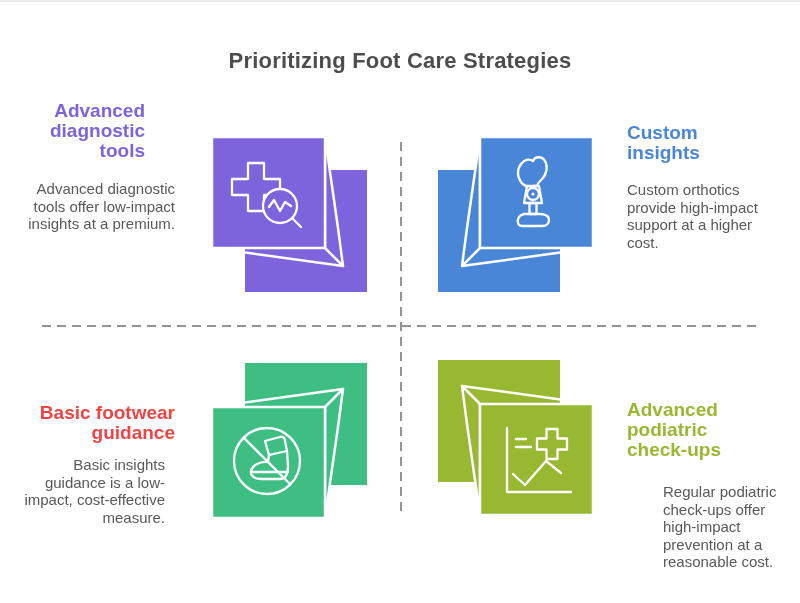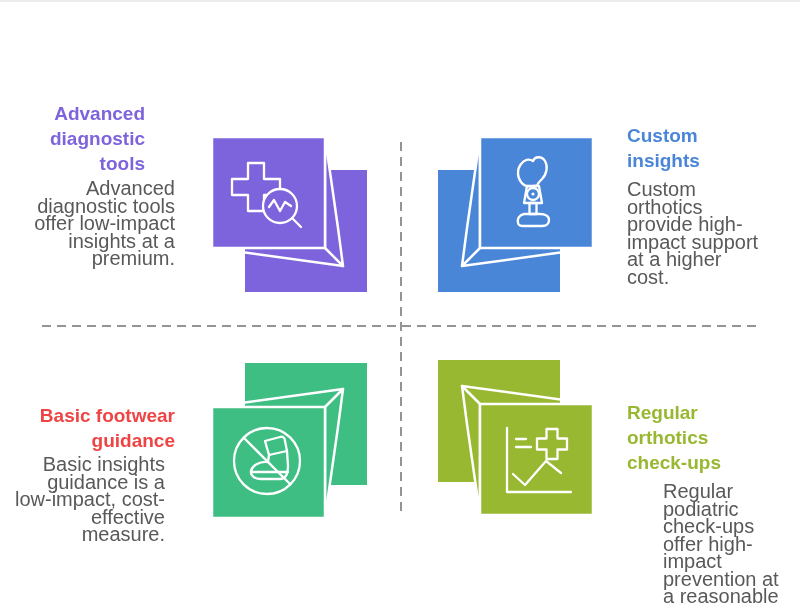--- a/index.html
+++ b/index.html
@@ -13,22 +13,22 @@
     font-size:22px;font-weight:700;color:#4d4d4d;letter-spacing:0.2px;
   }
   .dashed-h{
     position:absolute;left:42px;top:325px;width:718px;height:2.4px;
     background:repeating-linear-gradient(90deg,#949494 0 9px,transparent 9px 15px);
   }
   .dashed-v{
     position:absolute;left:400px;top:142px;width:2.4px;height:371px;
     background:repeating-linear-gradient(180deg,#949494 0 9px,transparent 9px 15px);
   }
-  .q-heading{position:absolute;font-size:19px;font-weight:700;line-height:25px;}
-  .q-body{position:absolute;font-size:20px;line-height:17.5px;color:#595959;}
+  .q-heading{position:absolute;font-size:19px;font-weight:700;line-height:20px;}
+  .q-body{position:absolute;font-size:15px;line-height:17.5px;color:#595959;}
   .align-r{text-align:right;}
   .q1 .q-heading{color:#7E64DC;}
   .q2 .q-heading{color:#4A86D8;}
   .q3 .q-heading{color:#ef4444;}
   .q4 .q-heading{color:#98B832;}
   .icon-svg{position:absolute;}
   #icon-q1{left:205px;top:130px;}
   #icon-q2{left:430px;top:130px;}
   #icon-q3{left:205px;top:355px;}
   #icon-q4{left:430px;top:352px;}
@@ -41,20 +41,21 @@
   .h-q4{left:627px;top:400px;width:112px;}
   .b-q4{left:663px;top:483px;width:128px;}
 </style>
 </head>
 <body>
 
 <div class="canvas">
 
   <div class="top-hairline"></div>
 
+  <div class="page-title">Prioritizing Foot Care Strategies</div>
 
   <div class="dashed-h"></div>
   <div class="dashed-v"></div>
 
   <div class="q1">
     <div class="q-heading h-q1 align-r">Advanced diagnostic tools</div>
     <div class="q-body b-q1 align-r">Advanced diagnostic tools offer low-impact insights at a premium.</div>
     <svg id="icon-q1" class="icon-svg" width="170" height="170" viewBox="0 0 170 170">
       <g stroke-width="2.5" stroke-linejoin="round" stroke-linecap="round">
         <rect x="40" y="40" width="122" height="122" stroke="none" fill="#7E64DC"></rect>
@@ -106,21 +107,21 @@
         <circle cx="62" cy="106" r="33"></circle>
         <path d="M 60,86 L 75,82 C 78,81 80,83 80,86 L 82,96 L 64,100 Z"></path>
         <path d="M 64,100 L 63,107 C 54,106 47,111 46,116 C 45,121 50,124 56,124 L 75,124 C 80,124 83,120 83,111 L 82,96"></path>
         <line x1="47" y1="117" x2="83" y2="117"></line>
         <line x1="39" y1="83" x2="85" y2="129"></line>
       </g>
     </svg>
   </div>
 
   <div class="q4">
-    <div class="q-heading h-q4">Regular orthotics check-ups</div>
+    <div class="q-heading h-q4">Advanced podiatric check-ups</div>
     <div class="q-body b-q4">Regular podiatric check-ups offer high-impact prevention at a reasonable cost.</div>
     <svg id="icon-q4" class="icon-svg" width="170" height="170" viewBox="0 0 170 170">
       <g transform="translate(170,170) scale(-1,-1)" stroke-width="2.5" stroke-linejoin="round" stroke-linecap="round">
         <rect x="40" y="40" width="122" height="122" stroke="none" fill="#98B832"></rect>
         <polygon points="120,7 133,98 138,136 120,118" stroke="#FFFFFF" fill="#98B832"></polygon>
         <line x1="7" y1="118" x2="138" y2="136" stroke="#FFFFFF"></line>
         <rect x="7" y="7" width="113" height="111" stroke="#FFFFFF" fill="#98B832"></rect>
       </g>
       <g fill="none" stroke="#FFFFFF" stroke-width="2.3" stroke-linejoin="round" stroke-linecap="round">
         <polyline points="77,76 77,140 141,140"></polyline>

